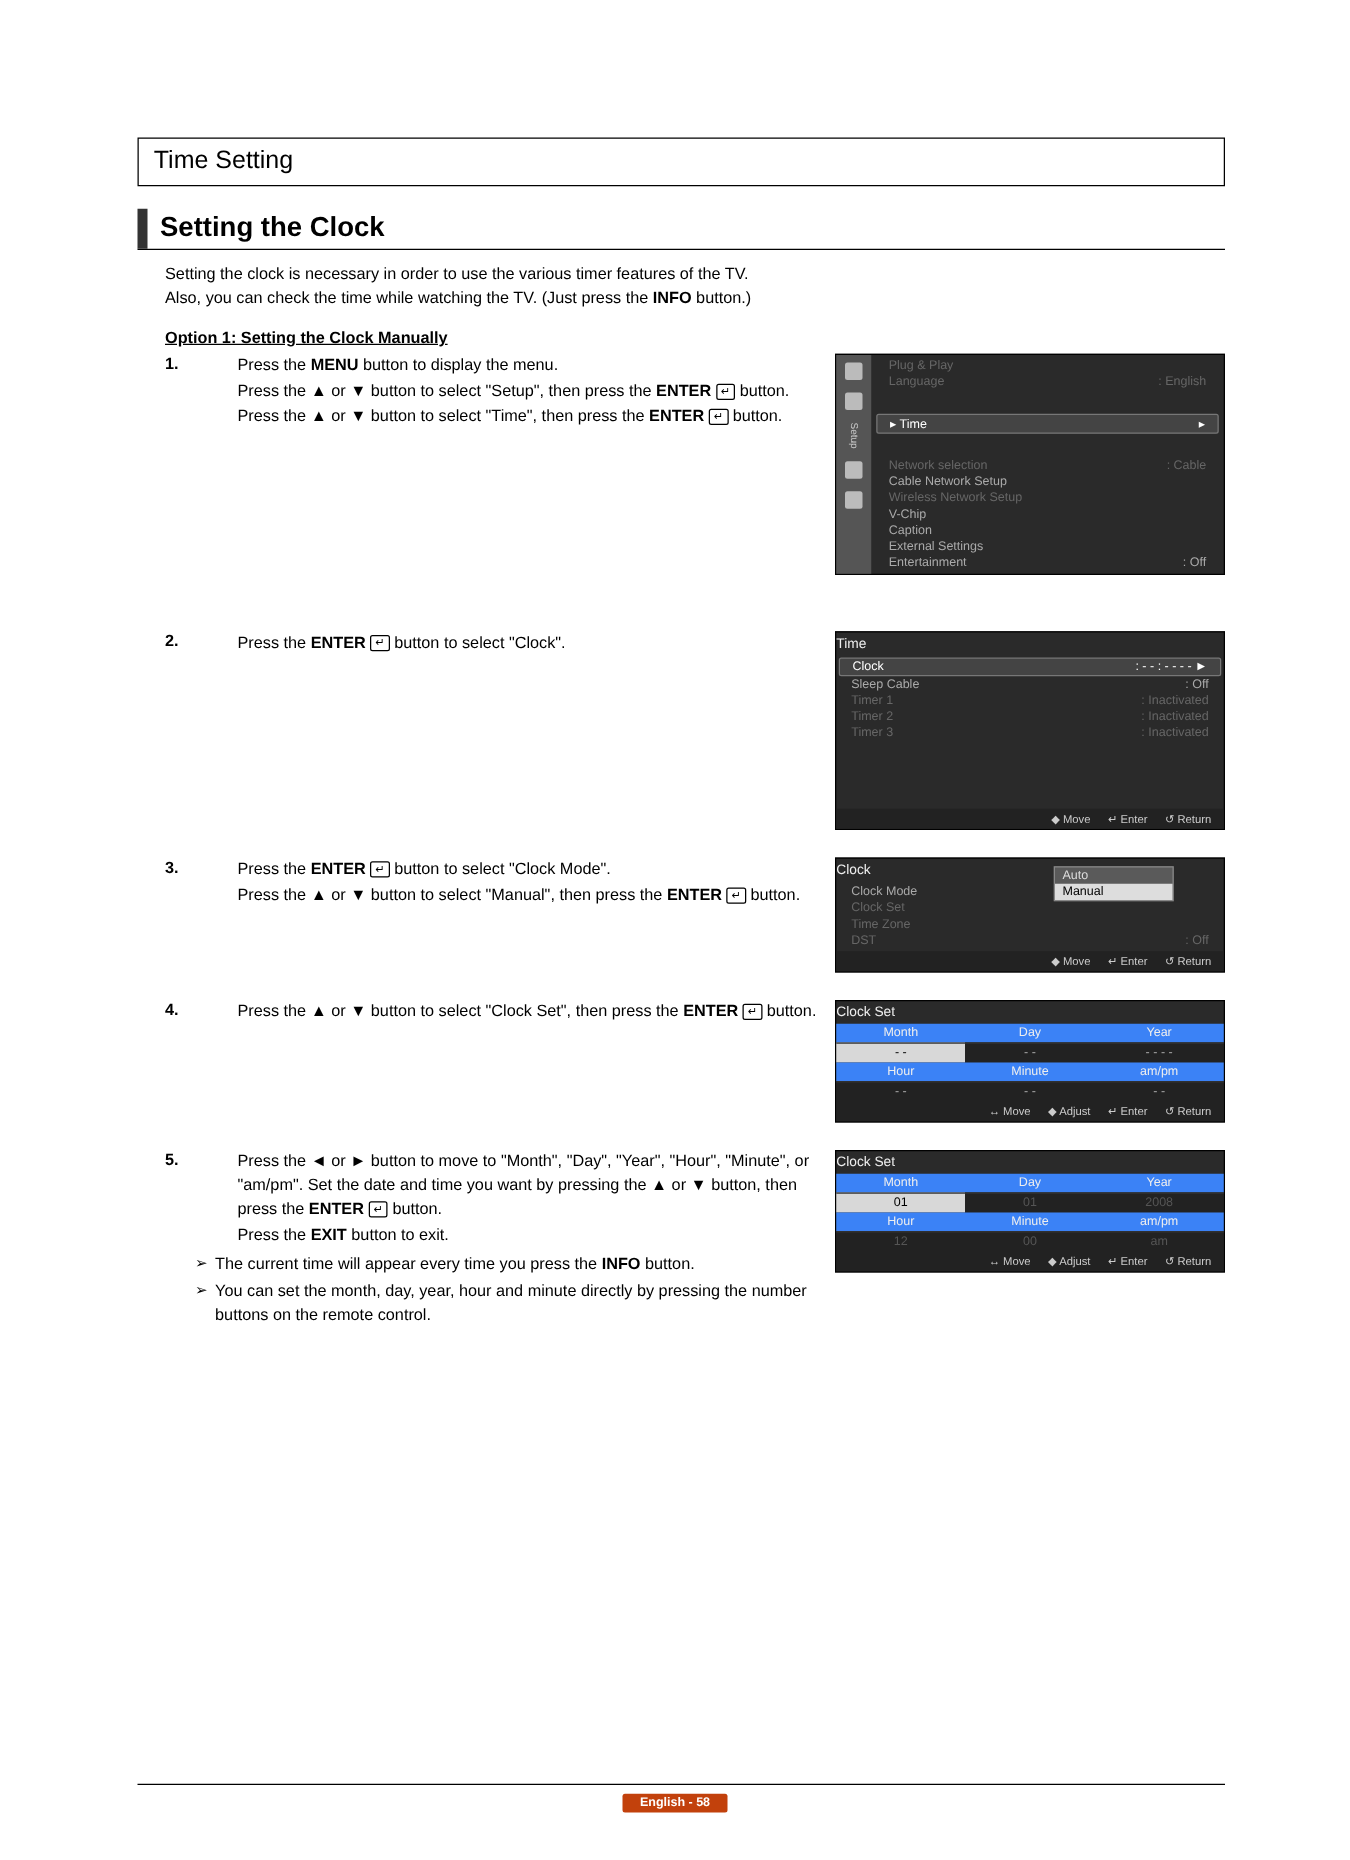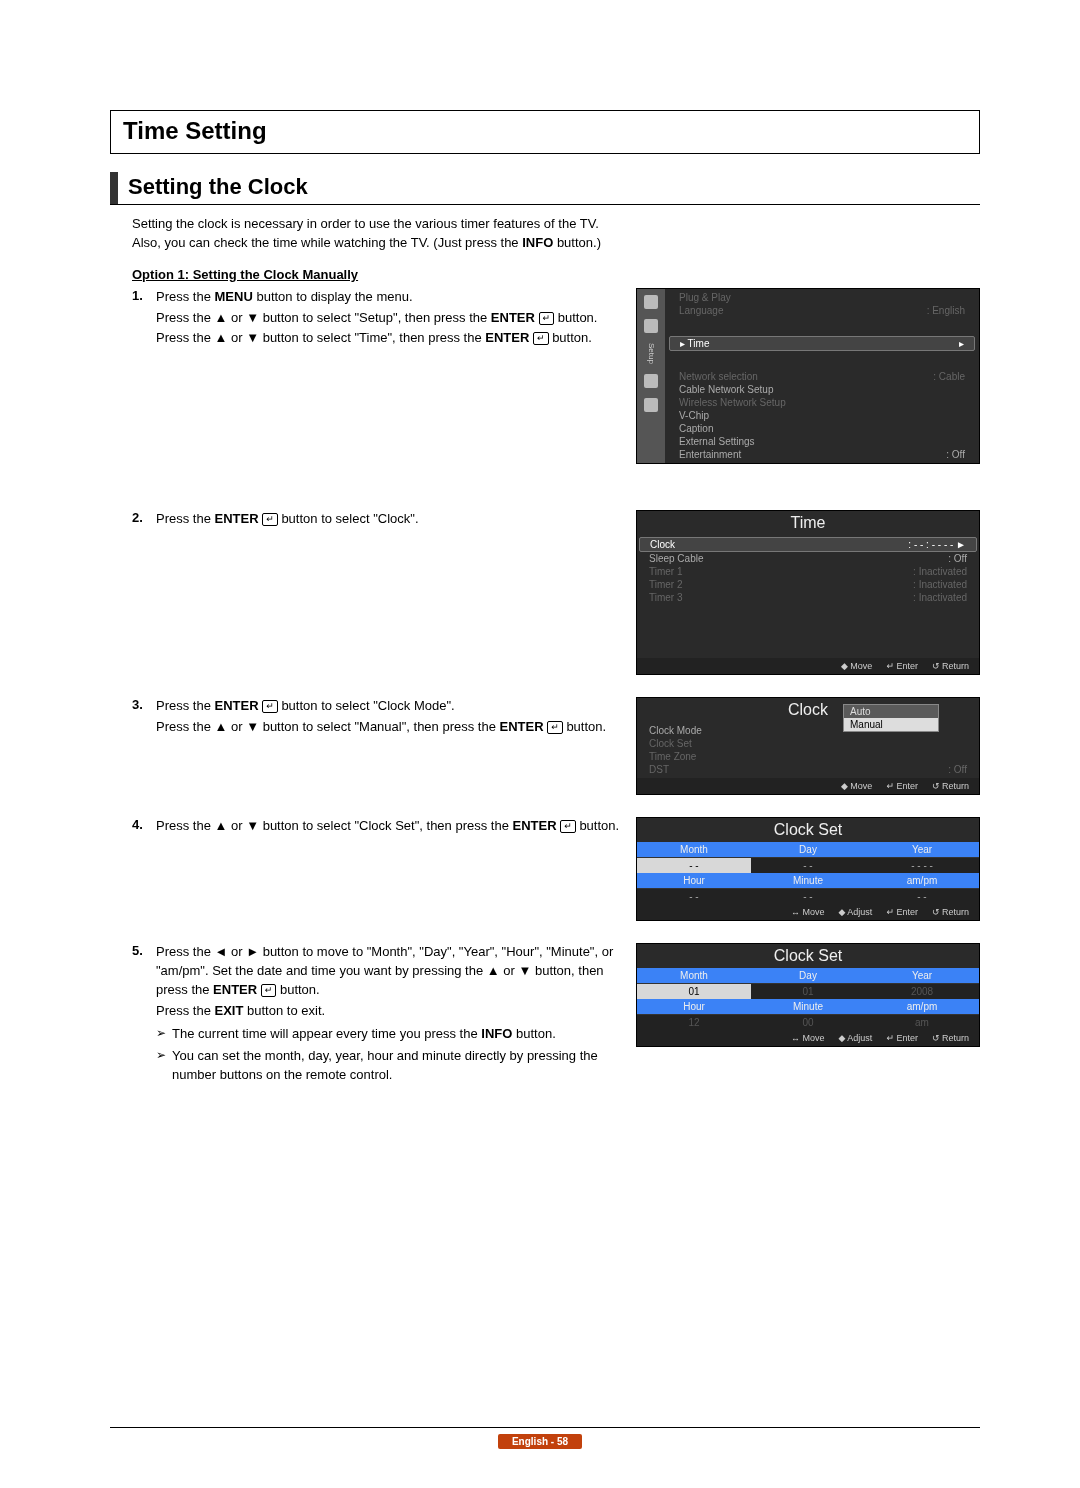--- a/index.html
+++ b/index.html
@@ -1,38 +1,38 @@
 <!DOCTYPE html>
 <html><head>
 <meta charset="utf-8">
 <style>
   * { box-sizing: border-box; margin: 0; padding: 0; }
   body { background: #fff; font-family: Arial, Helvetica, sans-serif; font-size: 12px; color: #000; width: 1080px; height: 1488px; position: relative; }
   .page { padding: 110px 100px 40px 110px; }
   .section-title-box { border: 1px solid #000; padding: 6px 12px 8px; margin-bottom: 18px; }
-  .section-title-box h1 { font-size: 24px; font-weight: bold; }
+  .section-title-box h1 { font-size: 20px; font-weight: normal; }
   .sub-title { display: flex; align-items: stretch; border-bottom: 1px solid #000; margin-bottom: 10px; }
   .sub-title .bar { width: 8px; background: #333; margin-right: 10px; }
   .sub-title h2 { font-size: 22px; font-weight: bold; padding: 2px 0 4px; }
   .intro { padding: 0 0 10px 22px; font-size: 13px; line-height: 1.45; }
   .option-title { font-size: 13px; font-weight: bold; text-decoration: underline; margin: 4px 0 6px 22px; }
   .steps { padding-left: 22px; }
   .step-row { display: flex; align-items: flex-start; margin-bottom: 10px; min-height: 20px; }
   .step-num { width: 24px; font-weight: bold; font-size: 13px; flex-shrink: 0; }
   .step-text { flex: 1 1 auto; font-size: 13px; line-height: 1.45; padding-right: 12px; }
-  .step-text p { margin-bottom: 2px; }
-  .step-side { width: 344px; flex-shrink: 0; }
+  .step-text p { margin-bottom: 2px; margin-left: 34px; }
+  .step-side { width: 312px; flex-shrink: 0; }
   .note { display: flex; gap: 6px; margin-top: 4px; }
   .note .note-icon { font-size: 12px; line-height: 1.45; }
   .enter-icon { display: inline-block; border: 1px solid #000; border-radius: 2px; font-size: 9px; padding: 0 3px; vertical-align: 1px; line-height: 11px; }
   b { font-weight: bold; }
 
   
   .tv { border: 1px solid #000; background: #2a2a2a; color: #ddd; font-size: 10px; margin-bottom: 12px; }
-  .tv .title-bar { text-align: center; padding: 3px 0; font-size: 16px; color: #eee; }
+  .tv .title-bar { text-align: left; padding: 3px 0; font-size: 11px; color: #eee; }
   .tv .body { padding: 2px; }
   .tv-row { display: flex; justify-content: space-between; padding: 1px 10px; color: #aaa; }
   .tv-row .l { flex: 1; }
   .tv-row .r { color: #aaa; }
   .tv-row.hi { background: #444; color: #fff; border: 1px solid #777; border-radius: 2px; }
   .tv-row.hi .r { color: #fff; }
   .tv-row.dim { color: #666; }
   .tv-row.dim .r { color: #666; }
   .tv-foot { display: flex; justify-content: flex-end; gap: 14px; padding: 3px 10px; font-size: 9px; background: #222; color: #ccc; }
 

